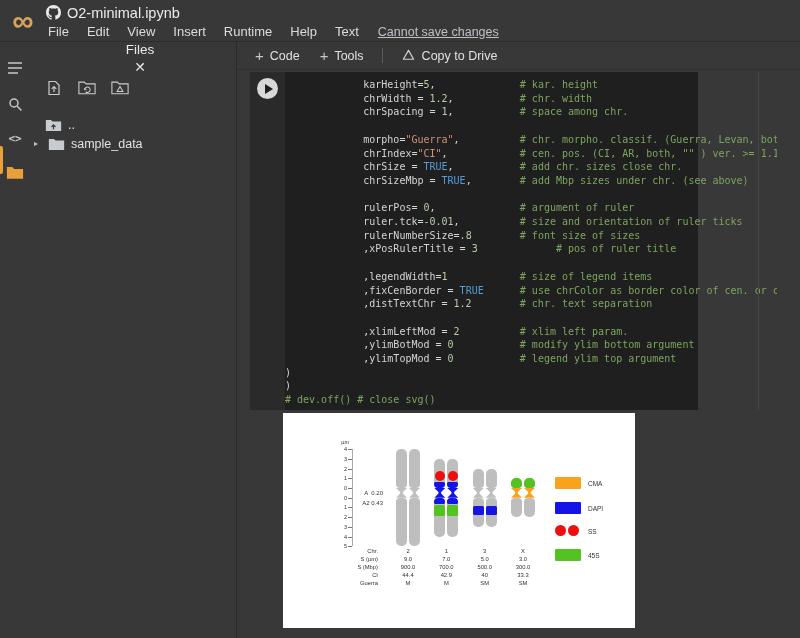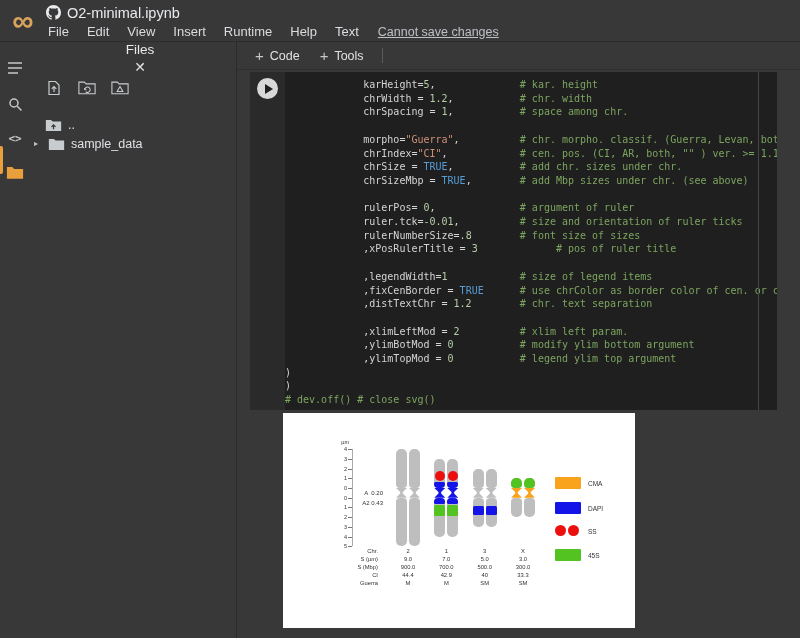--- a/index.html
+++ b/index.html
@@ -39,21 +39,21 @@
   .tree-row.no-caret{padding-left:15px;}
   
   .main{position:absolute;left:237px;top:42px;width:563px;height:596px;background:#383838;}
   .nb-toolbar{position:absolute;left:0;top:0;width:563px;height:28px;border-bottom:1px solid #2f2f2f;
               display:flex;align-items:center;padding-left:8px;box-sizing:border-box;}
   .tb-btn{display:flex;align-items:center;gap:6px;color:#DFE1E5;font-size:12.5px;background:none;
           border:none;padding:0 10px;height:100%;cursor:pointer;font-family:inherit;}
   .plus{color:#C8C8C8;font-size:15px;line-height:1;}
   .tb-sep{width:1px;height:15px;background:#5c5c5c;margin:0 8px;}
   
-  .cell{position:absolute;left:13px;top:30px;width:527px;height:338px;background:#1F1F1F;}
+  .cell{position:absolute;left:13px;top:30px;width:448px;height:338px;background:#1F1F1F;}
   .cell-gutter{position:absolute;left:0;top:0;width:35px;height:100%;background:#2A2A2A;}
   .run-btn{position:absolute;left:7px;top:6px;width:21px;height:21px;border-radius:50%;
            background:#D8D8D8;display:flex;align-items:center;justify-content:center;cursor:pointer;}
   .run-tri{width:0;height:0;border-left:8px solid #1F1F1F;border-top:5px solid transparent;
            border-bottom:5px solid transparent;margin-left:2px;}
   .editor{position:absolute;left:35px;top:0;width:492px;height:100%;margin:0;padding:6px 0 0 0;
           overflow:hidden;font-family:"DejaVu Sans Mono",monospace;font-size:10px;line-height:13.7px;
           color:#D4D4D4;white-space:pre;}
   .vline{position:absolute;left:508px;top:0;width:1px;height:100%;background:#454545;}
   .c-com{color:#7CA55F;} .c-str{color:#CE9178;} .c-bool{color:#569CD6;} .c-num{color:#B5CEA8;}
@@ -178,35 +178,43 @@
   <div class="nb-toolbar">
     <button class="tb-btn">
       <span class="plus">+</span>
       <span>Code</span>
     </button>
     <button class="tb-btn">
       <span class="plus">+</span>
       <span>Tools</span>
     </button>
     <div class="tb-sep"></div>
+    <button class="tb-btn">
+      <span>
+        <svg width="15" height="15" viewBox="0 0 16 16" fill="none" stroke="#D0D0D0" stroke-width="1.3" stroke-linejoin="round">
+            <path d="M8 2.5l5.5 9.5h-11z"></path>
+          </svg>
+      </span>
+      <span>Copy to Drive</span>
+    </button>
   </div>
 
   <div class="cell">
     <div class="cell-gutter">
       <div class="run-btn">
           <div class="run-tri"></div>
         </div>
     </div>
     <pre class="editor" id="code-editor">             karHeight=<span class="c-num">5</span>,              <span class="c-com"># kar. height</span>
              chrWidth = <span class="c-num">1.2</span>,           <span class="c-com"># chr. width</span>
              chrSpacing = <span class="c-num">1</span>,           <span class="c-com"># space among chr.</span>
 
              morpho=<span class="c-str">"Guerra"</span>,          <span class="c-com"># chr. morpho. classif. (Guerra, Levan, bot</span>
              chrIndex=<span class="c-str">"CI"</span>,            <span class="c-com"># cen. pos. (CI, AR, both, "" ) ver. &gt;= 1.1</span>
-             chrSize = <span class="c-bool">TRUE</span>,           <span class="c-com"># add chr. sizes under chr.</span>
+             chrSize = <span class="c-bool">TRUE</span>,           <span class="c-com"># add chr. sizes close chr.</span>
              chrSizeMbp = <span class="c-bool">TRUE</span>,        <span class="c-com"># add Mbp sizes under chr. (see above)</span>
 
              rulerPos= <span class="c-num">0</span>,              <span class="c-com"># argument of ruler</span>
              ruler.tck=<span class="c-num">-0.01</span>,          <span class="c-com"># size and orientation of ruler ticks</span>
              rulerNumberSize=<span class="c-num">.8</span>        <span class="c-com"># font size of sizes</span>
              ,xPosRulerTitle = <span class="c-num">3</span>             <span class="c-com"># pos of ruler title</span>
 
              ,legendWidth=<span class="c-num">1</span>            <span class="c-com"># size of legend items</span>
              ,fixCenBorder = <span class="c-bool">TRUE</span>      <span class="c-com"># use chrColor as border color of cen. or c</span>
              ,distTextChr = <span class="c-num">1.2</span>        <span class="c-com"># chr. text separation</span>

